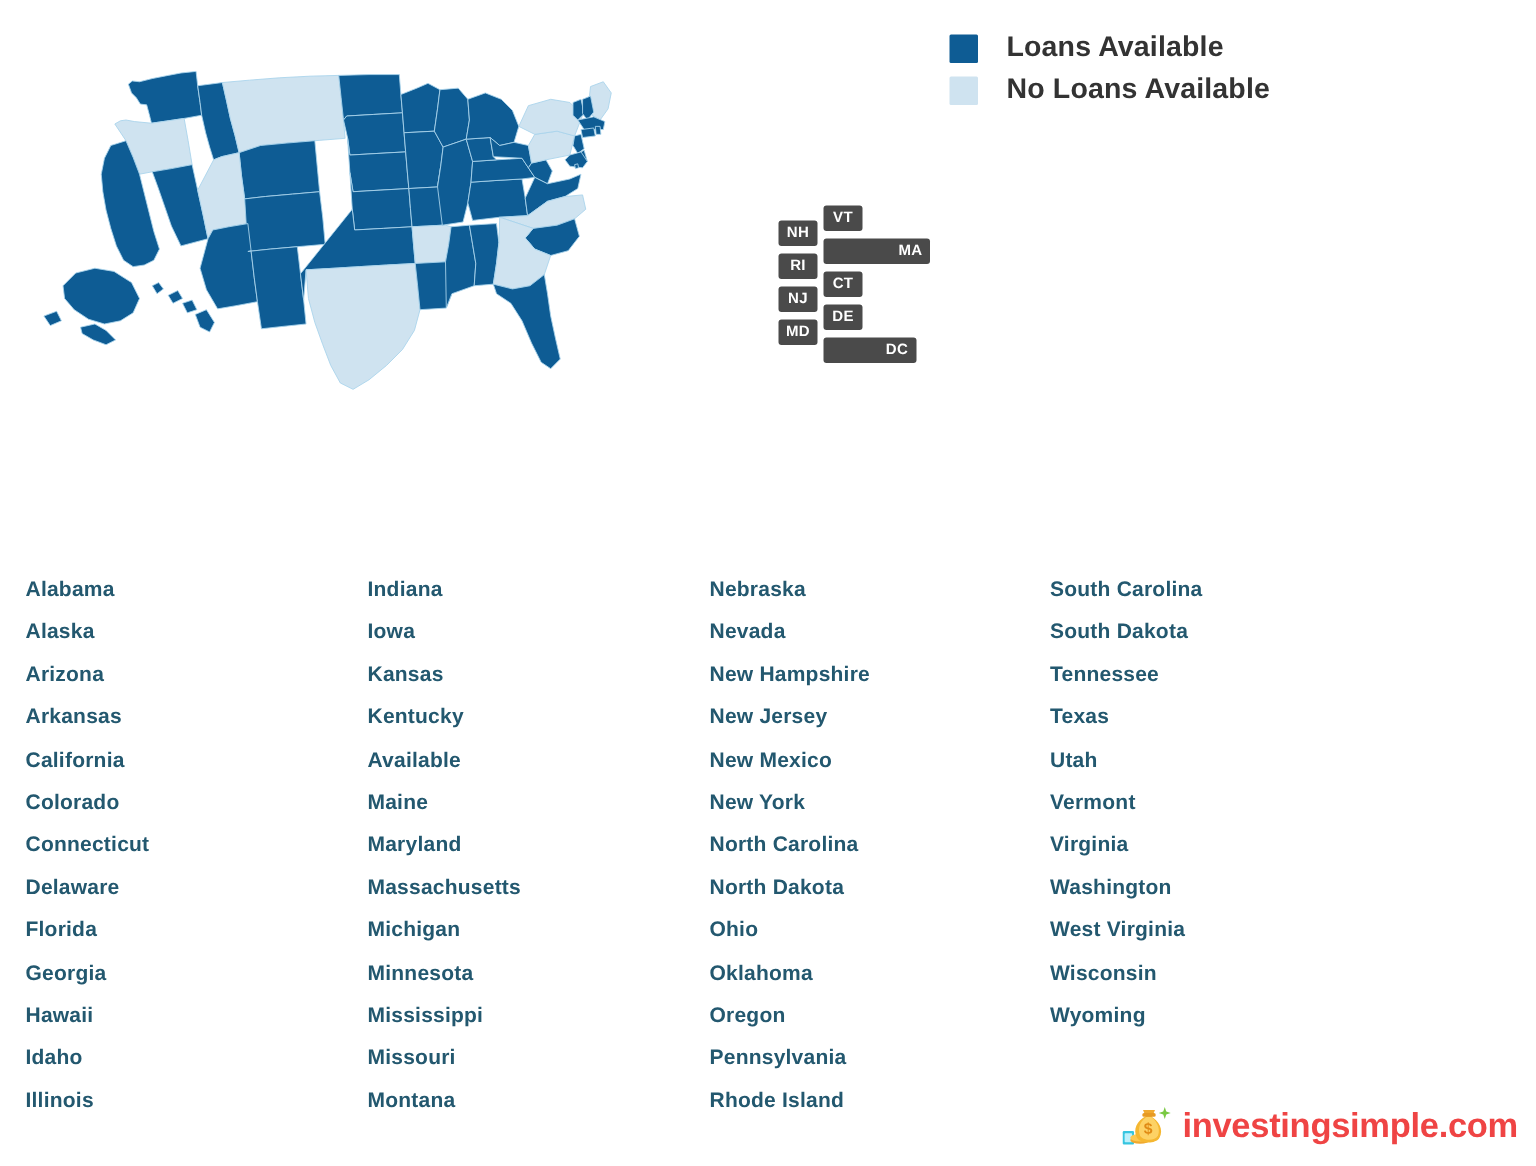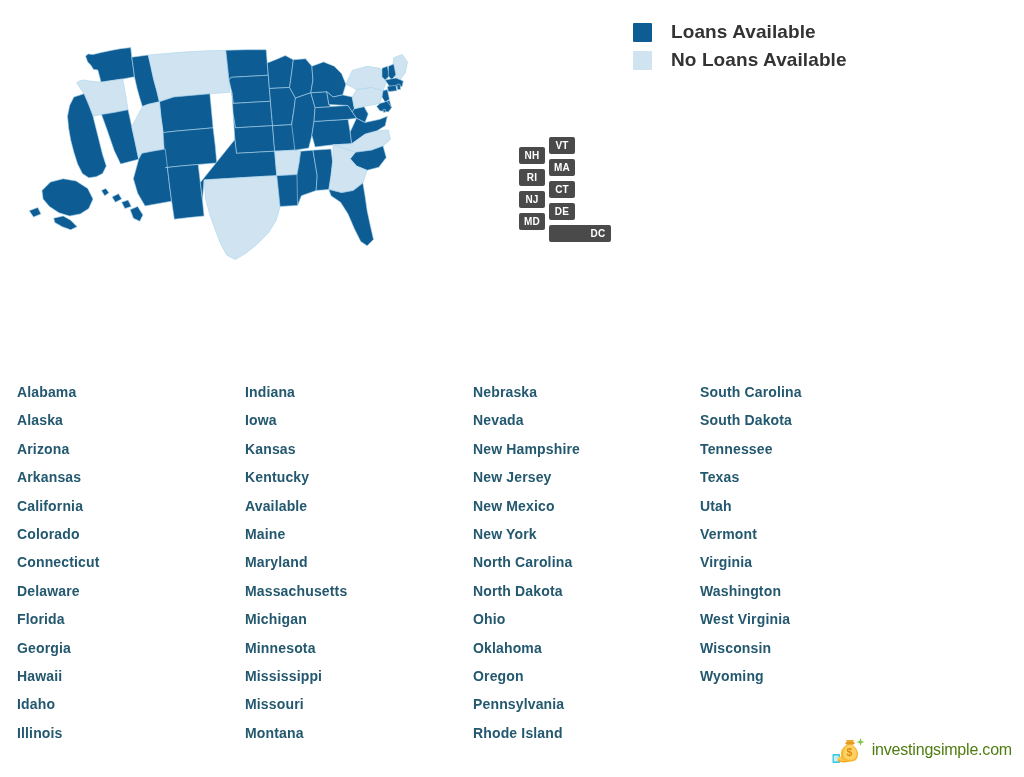--- a/index.html
+++ b/index.html
@@ -128,23 +128,23 @@
     display: flex;
     align-items: center;
   }
   #logo-mark {
     width: 34px;
     height: 30px;
     flex: 0 0 34px;
     margin-right: 6px;
   }
   #logo-wordmark {
-    font-size: 16px;
-    font-weight: 400;
-    color: #4d7c0f;
+    font-size: 23px;
+    font-weight: 700;
+    color: #ef4444;
     letter-spacing: -.2px;
     white-space: nowrap;
   }
 </style>
 </head>
 <body>
 
 <div id="map-area">
 
   <svg id="us-map-svg" viewBox="0 0 960 600" preserveAspectRatio="xMidYMid meet">
@@ -203,21 +203,21 @@
       </g>
   </svg>
 
   <div id="abbr-boxes">
     <div class="abbr-box abbr-col-left" style="top:4px;">NH</div>
     <div class="abbr-box abbr-col-left" style="top:26px;">RI</div>
     <div class="abbr-box abbr-col-left" style="top:48px;">NJ</div>
     <div class="abbr-box abbr-col-left" style="top:70px;">MD</div>
 
     <div class="abbr-box abbr-col-right" style="top:-6px;">VT</div>
-    <div class="abbr-box abbr-col-right" style="top:16px;">MA</div>
+    <div class="abbr-box abbr-col-right" style="top:16px;padding-left:45px;">MA</div>
     <div class="abbr-box abbr-col-right" style="top:38px;">CT</div>
     <div class="abbr-box abbr-col-right" style="top:60px;">DE</div>
     <div class="abbr-box abbr-col-right" style="top:82px;padding-left:36px;">DC</div>
   </div>
 </div>
 
 <div id="legend">
   <div class="legend-row">
     <span class="legend-swatch on"></span>
     <span class="legend-label">Loans Available</span>

